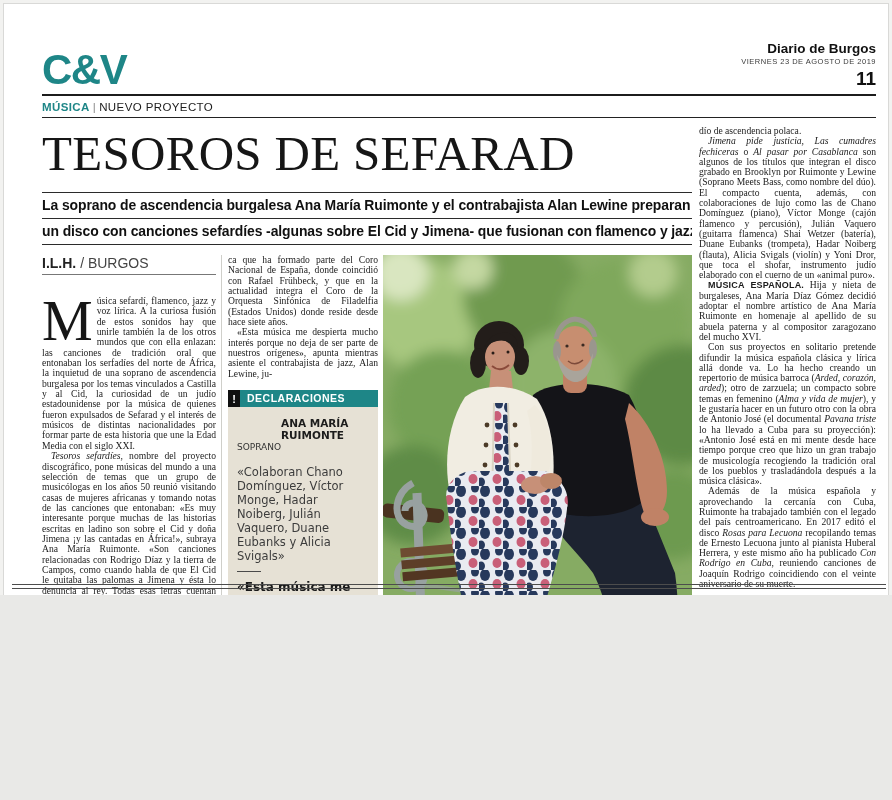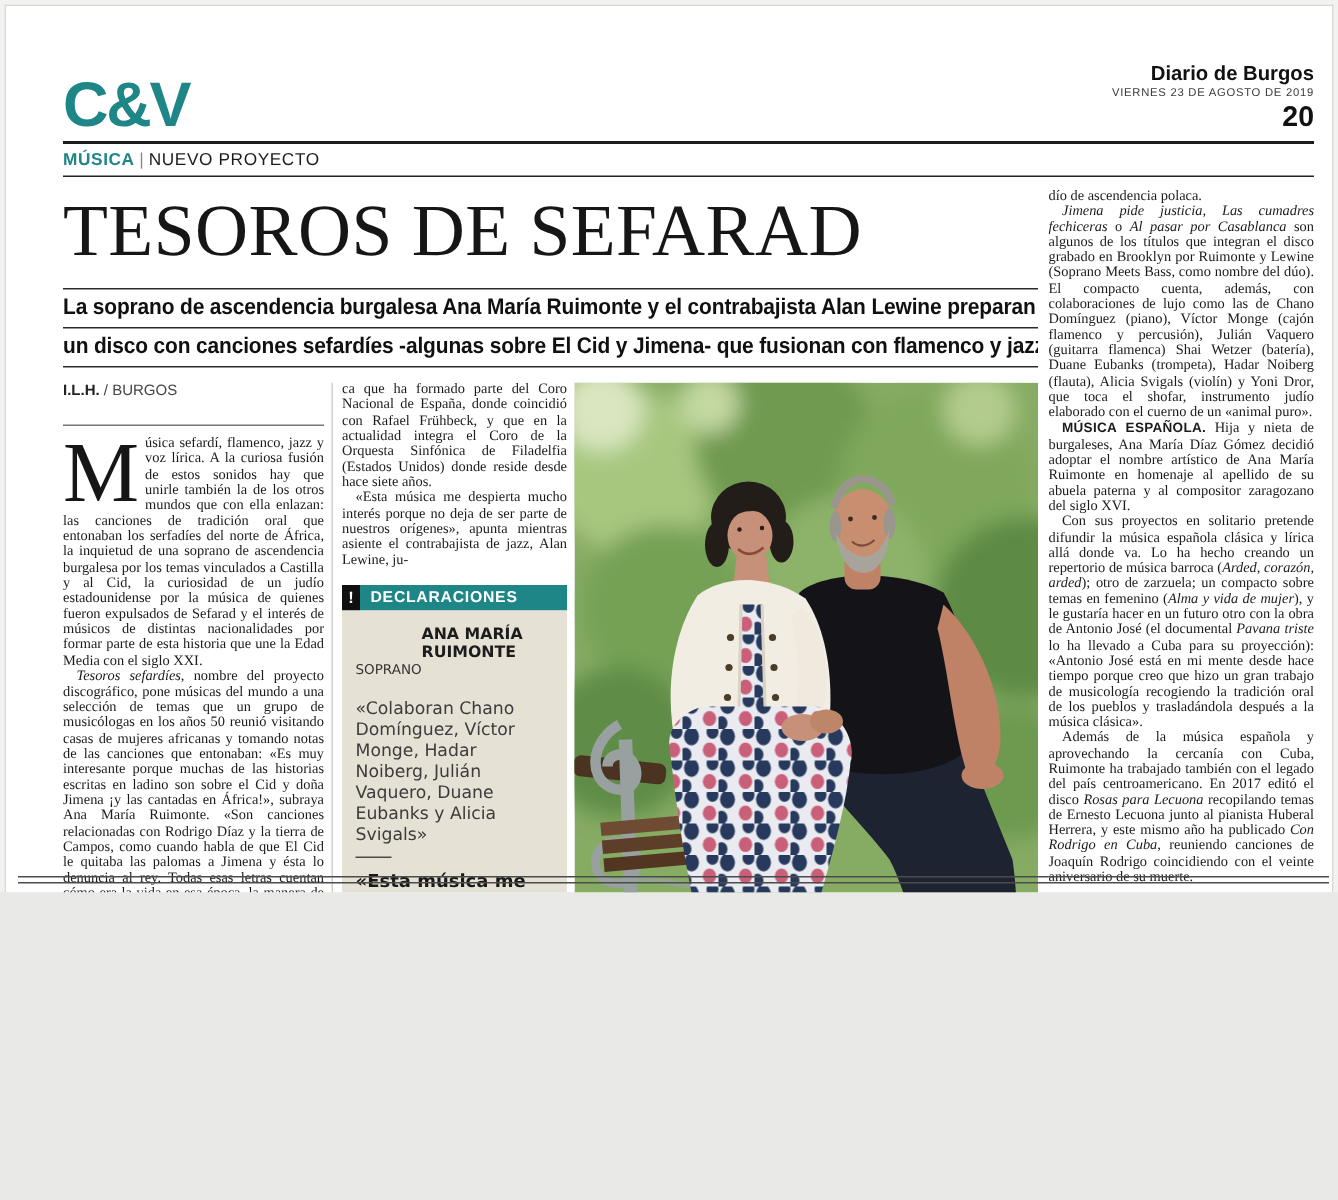--- a/index.html
+++ b/index.html
@@ -35,21 +35,21 @@
   .col1{width:174px;padding-right:5px;border-right:1px solid #cfcfca;flex:none;overflow:hidden;}
   .col2{width:150px;margin-left:6px;flex:none;display:flex;flex-direction:column;overflow:hidden;}
   .photo-zone{width:312px;margin-left:5px;flex:none;}
   
   .bp{margin:0;font-family:"Liberation Serif",serif;font-size:9.6px;line-height:10.35px;
       text-align:justify;color:#1b1b1b;}
   .col3 .bp{line-height:10.3px;}
   .bp.indent{text-indent:9px;}
   .seg-i{font-style:italic;}
   .seg-lead{font-family:"Liberation Sans",sans-serif;font-weight:bold;font-size:9px;letter-spacing:.2px;}
-  .byline{font-size:10px;color:#222;padding-bottom:17px;border-bottom:1px solid #777;margin-bottom:7px;}
+  .byline{font-size:14px;color:#222;padding-bottom:3px;border-bottom:1px solid #777;margin-bottom:21px;}
   .by-b{font-weight:bold;}
   .by-n{font-weight:normal;color:#444;}
   .dropcap{float:left;font-family:"Liberation Serif",serif;font-size:57px;line-height:45px;
            padding:2px 4px 0 0;color:#161616;}
   
   .decl{margin-top:11px;flex:1;display:flex;flex-direction:column;min-height:0;}
   .decl-head-row{display:flex;align-items:stretch;height:17px;flex:none;}
   .decl-tab{background:#101010;color:#fff;width:12px;display:flex;align-items:center;
             justify-content:center;font-weight:bold;font-size:11px;}
   .decl-title{flex:1;background:#1e8687;color:#fff;font-weight:bold;font-size:10.5px;
@@ -73,21 +73,21 @@
 <body>
 
 <div class="scan">
  <div class="page">
 
   <header class="masthead">
     <div class="logo">C&amp;V</div>
     <div class="mast-right">
       <div class="paper">Diario de Burgos</div>
       <div class="date">VIERNES 23 DE AGOSTO DE 2019</div>
-      <div class="pageno">20</div>
+      <div class="pageno">11</div>
     </div>
   </header>
   <div class="rule-heavy"></div>
 
   <div class="section-bar">
     <span class="sec-primary">MÚSICA</span><span class="sec-div">|</span><span class="sec-secondary">NUEVO PROYECTO</span>
   </div>
   <div class="rule-thin"></div>
 
   <div class="article">
@@ -261,21 +261,21 @@
             <span class="cap-credit">/ JESÚS J. MATÍAS</span>
           </figcaption>
         </figure>
 
       </div>
     </div>
 
     <div class="col3">
       <p class="bp">dío de ascendencia polaca.</p>
       <p class="bp indent"><span class="seg-i">Jimena pide justicia, Las cumadres fechiceras</span><span> o </span><span class="seg-i">Al pasar por Casablanca</span><span> son algunos de los títulos que integran el disco grabado en Brooklyn por Ruimonte y Lewine (Soprano Meets Bass, como nombre del dúo). El compacto cuenta, además, con colaboraciones de lujo como las de Chano Domínguez (piano), Víctor Monge (cajón flamenco y percusión), Julián Vaquero (guitarra flamenca) Shai Wetzer (batería), Duane Eubanks (trompeta), Hadar Noiberg (flauta), Alicia Svigals (violín) y Yoni Dror, que toca el shofar, instrumento judío elaborado con el cuerno de un «animal puro».</span></p>
-      <p class="bp indent"><span class="seg-lead">MÚSICA ESPAÑOLA.</span><span> Hija y nieta de burgaleses, Ana María Díaz Gómez decidió adoptar el nombre artístico de Ana María Ruimonte en homenaje al apellido de su abuela paterna y al compositor zaragozano del siglo XVI.</span></p>
+      <p class="bp indent"><span class="seg-lead">MÚSICA ESPAÑOLA.</span><span> Hija y nieta de burgaleses, Ana María Díaz Gómez decidió adoptar el nombre artístico de Ana María Ruimonte en homenaje al apellido de su abuela paterna y al compositor zaragozano del mucho XVI.</span></p>
       <p class="bp indent"><span>Con sus proyectos en solitario pretende difundir la música española clásica y lírica allá donde va. Lo ha hecho creando un repertorio de música barroca (</span><span class="seg-i">Arded, corazón, arded</span><span>); otro de zarzuela; un compacto sobre temas en femenino (</span><span class="seg-i">Alma y vida de mujer</span><span>), y le gustaría hacer en un futuro otro con la obra de Antonio José (el documental </span><span class="seg-i">Pavana triste</span><span> lo ha llevado a Cuba para su proyección): «Antonio José está en mi mente desde hace tiempo porque creo que hizo un gran trabajo de musicología recogiendo la tradición oral de los pueblos y trasladándola después a la música clásica».</span></p>
       <p class="bp indent"><span>Además de la música española y aprovechando la cercanía con Cuba, Ruimonte ha trabajado también con el legado del país centroamericano. En 2017 editó el disco </span><span class="seg-i">Rosas para Lecuona</span><span> recopilando temas de Ernesto Lecuona junto al pianista Huberal Herrera, y este mismo año ha publicado </span><span class="seg-i">Con Rodrigo en Cuba</span><span>, reuniendo canciones de Joaquín Rodrigo coincidiendo con el veinte aniversario de su muerte.</span></p>
     </div>
 
   </div>
 
   <div class="bottom-rule"></div>
  </div>
 </div>
 

